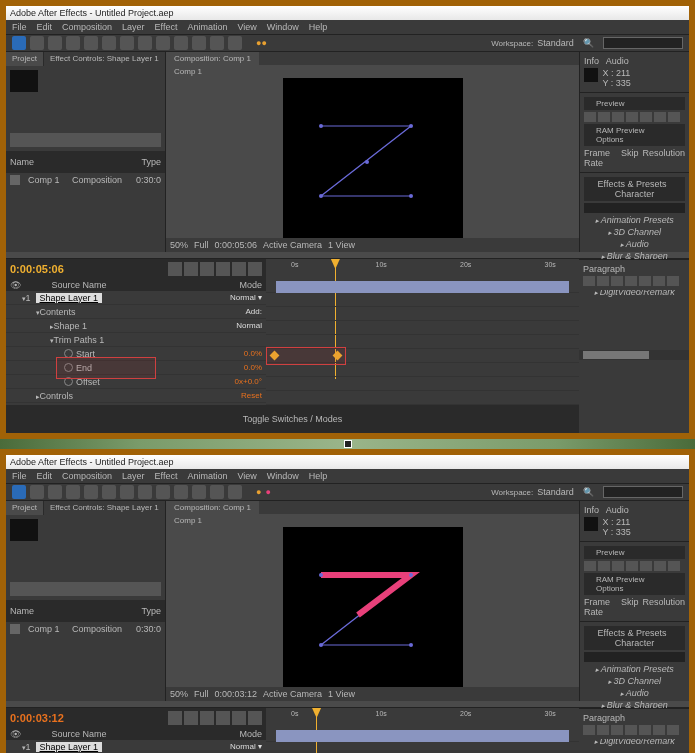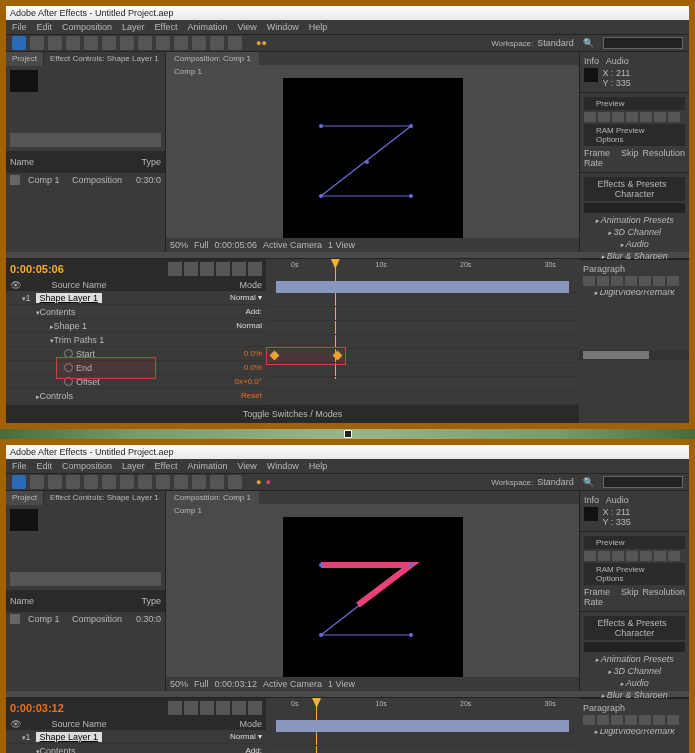--- a/index.html
+++ b/index.html
@@ -64,21 +64,21 @@
   .layer-row.indent3 { padding-left: 58px; }
   .prop-val { margin-left: auto; color: #e8711e; font-size: 8px; }
   .twirl::before { content: "▾ "; font-size: 7px; }
   .twirl-closed::before { content: "▸ "; font-size: 7px; }
   .stopwatch { width: 9px; height: 9px; border: 1px solid #888; border-radius: 50%; margin-right: 3px; display: inline-block; }
   .track-area { flex: 1; position: relative; }
   .layer-bar { position: absolute; height: 12px; background: #8a95c0; left: 10px; right: 10px; top: 2px; }
   .track-row { height: 14px; border-bottom: 1px solid #333; position: relative; }
   .keyframe { position: absolute; width: 7px; height: 7px; background: #f0b030; transform: rotate(45deg); top: 3px; }
   .highlight-box { position: absolute; border: 1px solid #d04040; background: rgba(200,40,40,0.1); }
-  .timeline-footer { height: 18px; background: #2a2a2a; display: flex; align-items: center; padding: 0 4px; font-size: 8px; }
+  .timeline-footer { height: 28px; background: #2a2a2a; display: flex; align-items: center; padding: 0 4px; font-size: 8px; }
   .divider { height: 6px; background: #4a4a4a; }
   .paragraph-panel { background: #3a3a3a; padding: 4px; border-top: 1px solid #222; font-size: 8px; }
   .para-controls { display: flex; gap: 2px; margin-top: 2px; }
   .para-btn { width: 12px; height: 10px; background: #555; }
   .scrollbar-track { height: 10px; background: #333; display: flex; align-items: center; }
   .scrollbar-thumb { height: 8px; background: #777; width: 60%; margin-left: 4px; }
   .marker-square { position: absolute; width: 8px; height: 8px; border: 1px solid #fff; background: #222; }
 </style>
 </head>
 <body>

